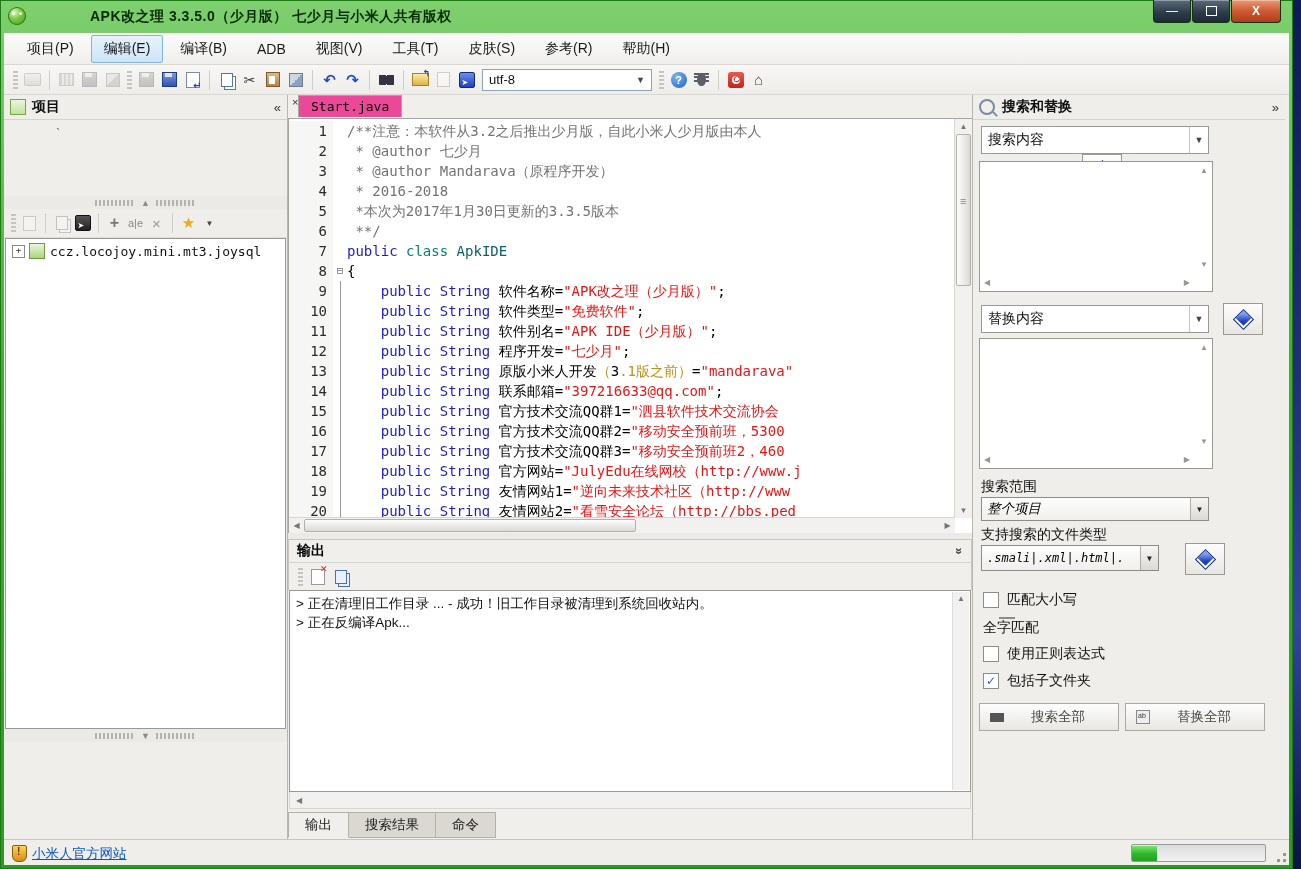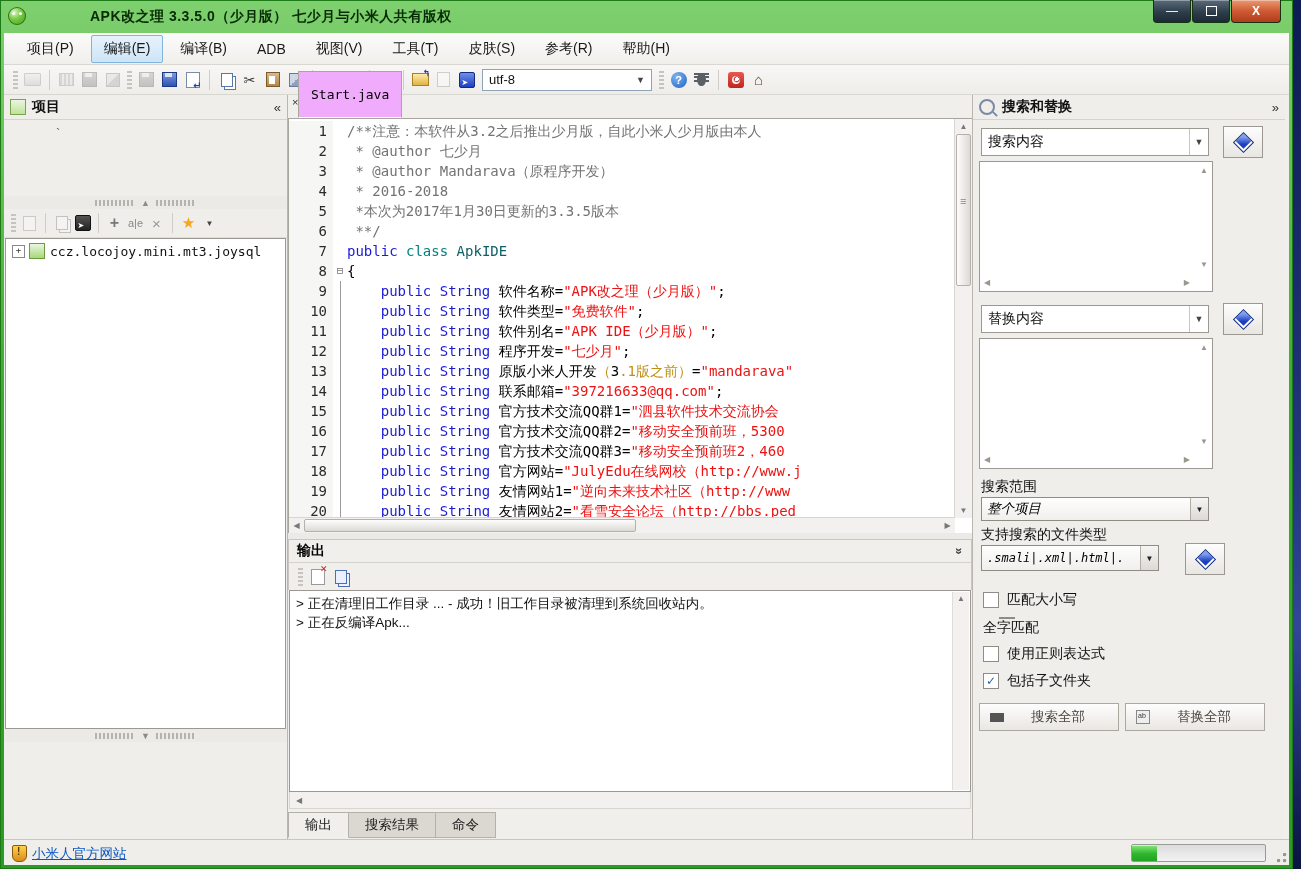--- a/index.html
+++ b/index.html
@@ -88,21 +88,21 @@
     text-align:center;margin:0 4px;}
   .tree-ico{width:14px;height:14px;background:linear-gradient(#eaf6e0,#a8d878);border:1px solid #6f9a44;margin-right:5px;}
   .lp-bottom{height:98px;position:relative;}
   .replace-disabled{position:absolute;right:2px;bottom:4px;width:108px;height:28px;background:linear-gradient(#fdfdfd,#eceae6);
     border:1px solid #b4b1aa;color:#9a978f;display:flex;align-items:center;justify-content:center;font-size:13px;}
 
   
   .center{position:absolute;left:284px;top:62px;width:684px;height:744px;background:#f0efec;}
   .tabbar{height:23px;display:flex;align-items:flex-end;border-bottom:1px solid #a9a69f;position:relative;}
   .tab-close{position:absolute;left:4px;top:1px;font-size:11px;color:#333;}
-  .etab{margin-left:10px;height:21px;padding:12px 12px;background:#f0abfc;border:1px solid #a9a69f;border-bottom:1px solid #fff;
+  .etab{margin-left:10px;height:21px;padding:0 12px;background:#ec4899;border:1px solid #a9a69f;border-bottom:1px solid #fff;
     display:flex;align-items:center;font-family:"DejaVu Sans Mono","Liberation Mono",monospace;font-size:13px;}
   .editor{position:relative;height:414px;background:#fff;border-left:1px solid #a9a69f;overflow:hidden;}
   .code-area{position:absolute;left:0;top:2px;right:17px;bottom:15px;overflow:hidden;}
   .eline{display:flex;height:20px;line-height:20px;white-space:pre;font-family:"DejaVu Sans Mono","Liberation Mono",monospace;font-size:14px;}
   .lnum{width:38px;text-align:right;color:#2a2a2a;background:#f6f6f4;padding-right:6px;flex:0 0 auto;}
   .fold{width:14px;flex:0 0 auto;text-align:center;color:#777;font-size:11px;position:relative;}
   .fold.fbar{background:linear-gradient(#9a9a9a,#9a9a9a) 50% 0/1px 100% no-repeat;}
   .ecode{flex:1;overflow:hidden;}
   .sg-kw{color:#1b1bd6;} .sg-cls{color:#008080;} .sg-cnm{color:#0d5f66;} .sg-pln{color:#000;}
   .sg-str{color:#ee1212;} .sg-cmt{color:#737373;text-align:center;} .sg-olv{color:#c09016;}
@@ -414,21 +414,21 @@
       </div>
 
       <div class="right-panel">
         <div class="panel-hdr">
           <span class="mag"></span>
           <span>搜索和替换</span>
           <span class="sp"></span>
           <span class="chev">»</span>
         </div>
 
-        <div class="srow" style="top:31px;">
+        <div class="srow" style="top:31px;flex-direction:column;">
           <span class="combo">
             <span class="ctext">搜索内容</span>
             <span class="carr">▼</span>
           </span>
           <span class="bluebtn">
               <span class="dia"></span>
             </span>
         </div>
         <div class="sta" style="top:66px;">
           <span class="a" style="right:4px;top:4px;">▲</span>

